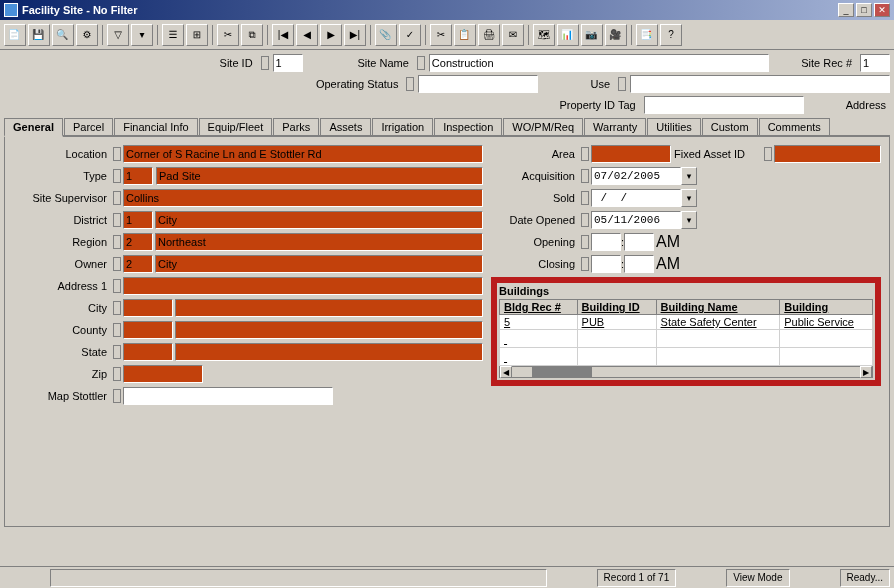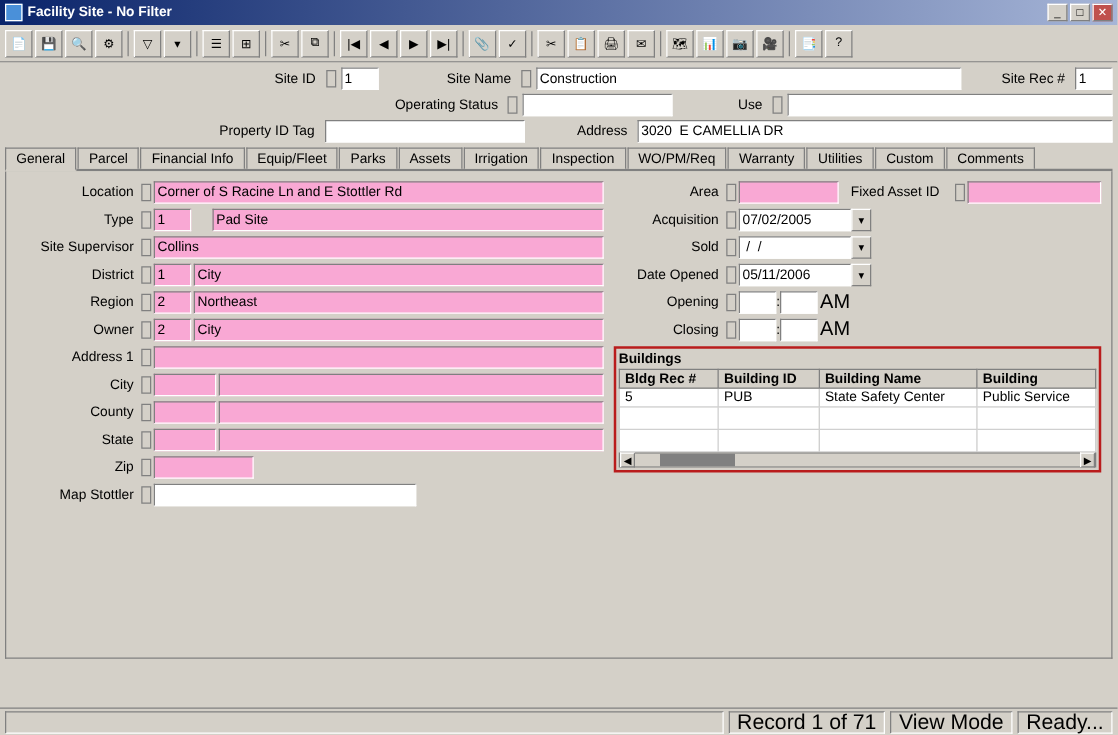--- a/index.html
+++ b/index.html
@@ -118,21 +118,21 @@
       border-bottom: none;
       background: #d4d0c8;
       cursor: pointer;
       margin-right: 1px;
       font-size: 11px;
     }
     .tab.active {
       background: #d4d0c8;
       border-bottom: 2px solid #d4d0c8;
       margin-bottom: -2px;
-      font-weight: normal;
+      font-weight: bold;
       z-index: 1;
     }
 
     
     .tab-content {
       background: #d4d0c8;
       border: 1px solid #808080;
       border-top: none;
       padding: 8px;
       height: 390px;
@@ -159,21 +159,21 @@
       font-size: 11px;
     }
     .form-indicator {
       width: 8px; height: 14px;
       background: #d4d0c8;
       border: 1px solid #808080;
       margin-right: 2px;
       flex-shrink: 0;
     }
     .form-input {
-      background: #f9a8d4;
+      background: #c2410c;
       border: 1px solid;
       border-color: #808080 #fff #fff #808080;
       height: 18px;
       padding: 0 2px;
       font-size: 11px;
       font-family: 'MS Sans Serif', Arial, sans-serif;
       flex: 1;
     }
     .form-input.w30 { width: 30px; flex: none; }
     .form-input.w50 { width: 50px; flex: none; }
@@ -199,20 +199,21 @@
       flex-shrink: 0;
     }
     .date-input {
       background: white;
       border: 1px solid;
       border-color: #808080 #fff #fff #808080;
       height: 18px;
       padding: 0 2px;
       font-size: 11px;
       width: 90px;
+      font-family: Liberation Mono, monospace;
     }
     .dropdown-btn {
       width: 16px; height: 18px;
       background: #d4d0c8;
       border: 1px solid;
       border-color: #fff #808080 #808080 #fff;
       font-size: 9px;
       cursor: pointer;
       display: flex; align-items: center; justify-content: center;
     }
@@ -223,20 +224,21 @@
       height: 18px;
       padding: 0 2px;
       font-size: 11px;
       width: 30px;
     }
     .am-label { font-size: 16px; margin-left: 2px; text-align: right; }
     .buildings-table {
       width: 100%;
       border-collapse: collapse;
       font-size: 11px;
+      text-decoration: underline;
     }
     .buildings-table th {
       background: #d4d0c8;
       border: 1px solid #808080;
       padding: 1px 4px;
       text-align: left;
       font-weight: bold;
     }
     .buildings-table td {
       border: 1px solid #d0d0d0;
@@ -283,23 +285,23 @@
       gap: 4px;
       position: absolute;
       bottom: 0;
       left: 0;
       right: 0;
     }
     .status-panel {
       border: 1px solid;
       border-color: #808080 #fff #fff #808080;
       padding: 1px 6px;
-      font-size: 17px;
+      font-size: 10px;
       height: 18px;
-      display: flex; align-items: center;
+      display: flex; align-items: center; margin-left: 46px;
     }
     .status-panel.grow { flex: 1; }
 
     .location-input-wide {
       background: white;
       border: 1px solid;
       border-color: #808080 #fff #fff #808080;
       height: 18px;
       padding: 0 2px;
       font-size: 11px;
@@ -381,21 +383,20 @@
     <span class="field-label" style="min-width:40px">Use</span>
     <span class="field-indicator"></span>
     <input class="field-input" style="width: 260px;" value="" readonly="">
   </div>
 
   <div class="header-row">
     <span class="field-label">Property ID Tag</span>
     <input class="field-input" style="width: 160px;" value="" readonly="">
     &nbsp;&nbsp;&nbsp;&nbsp;&nbsp;&nbsp;
     <span class="field-label" style="min-width:60px">Address</span>
-    <input class="field-input" style="width: 380px;" value="3020  E CAMELLIA DR" readonly="">
   </div>
 
   <div class="tab-bar">
     <div class="tab active">General</div>
     <div class="tab">Parcel</div>
     <div class="tab">Financial Info</div>
     <div class="tab">Equip/Fleet</div>
     <div class="tab">Parks</div>
     <div class="tab">Assets</div>
     <div class="tab">Irrigation</div>
@@ -415,21 +416,21 @@
         <div class="form-row">
           <span class="form-label">Location</span>
           <span class="form-indicator"></span>
           <input class="form-input" value="Corner of S Racine Ln and E Stottler Rd" readonly="" style="">
         </div>
 
         <div class="form-row">
           <span class="form-label">Type</span>
           <span class="form-indicator"></span>
           <input class="form-input w30" value="1" readonly="" style="">
-          <input class="form-input" value="Pad Site" readonly="" style="margin-left: 17px;">
+          <input class="form-input" value="Pad Site" readonly="" style="margin-left: 3px;">
         </div>
 
         <div class="form-row">
           <span class="form-label">Site Supervisor</span>
           <span class="form-indicator"></span>
           <input class="form-input" value="Collins" readonly="" style="">
         </div>
 
         <div class="form-row">
           <span class="form-label">District</span>
@@ -494,21 +495,21 @@
 
       </div>
 
       <div class="right-col">
 
         <div class="right-form-row">
           <span class="right-label">Area</span>
           <span class="right-indicator"></span>
           <input class="form-input w80" value="" readonly="" style="">
           &nbsp;
-          <span style="width:90px;text-align:center;padding-right:6px;font-size:11px">Fixed Asset ID</span>
+          <span style="width:90px;text-align:left;padding-right:6px;font-size:11px">Fixed Asset ID</span>
           <span class="right-indicator"></span>
           <input class="form-input" style="width: 80px;" value="" readonly="">
         </div>
 
         <div class="right-form-row">
           <span class="right-label">Acquisition</span>
           <span class="right-indicator"></span>
           <input class="date-input" value="07/02/2005" readonly="" style="">
           <div class="dropdown-btn">▾</div>
         </div>
@@ -538,21 +539,21 @@
 
         <div class="right-form-row">
           <span class="right-label">Closing</span>
           <span class="right-indicator"></span>
           <input class="time-input" value="" readonly="" style="">
           <span style="font-size:11px"> : </span>
           <input class="time-input" value="" readonly="" style="">
           <span class="am-label">AM</span>
         </div>
 
-        <div style="border:2px solid #b91c1c; margin-top:4px; padding:2px">
+        <div style="border:6px solid #b91c1c; margin-top:4px; padding:2px">
           <div style="font-size:11px;font-weight:bold;margin-bottom:2px">Buildings</div>
           <table class="buildings-table">
             <thead>
               <tr>
                 <th>Bldg Rec #</th>
                 <th>Building ID</th>
                 <th>Building Name</th>
                 <th>Building</th>
               </tr>
             </thead>

